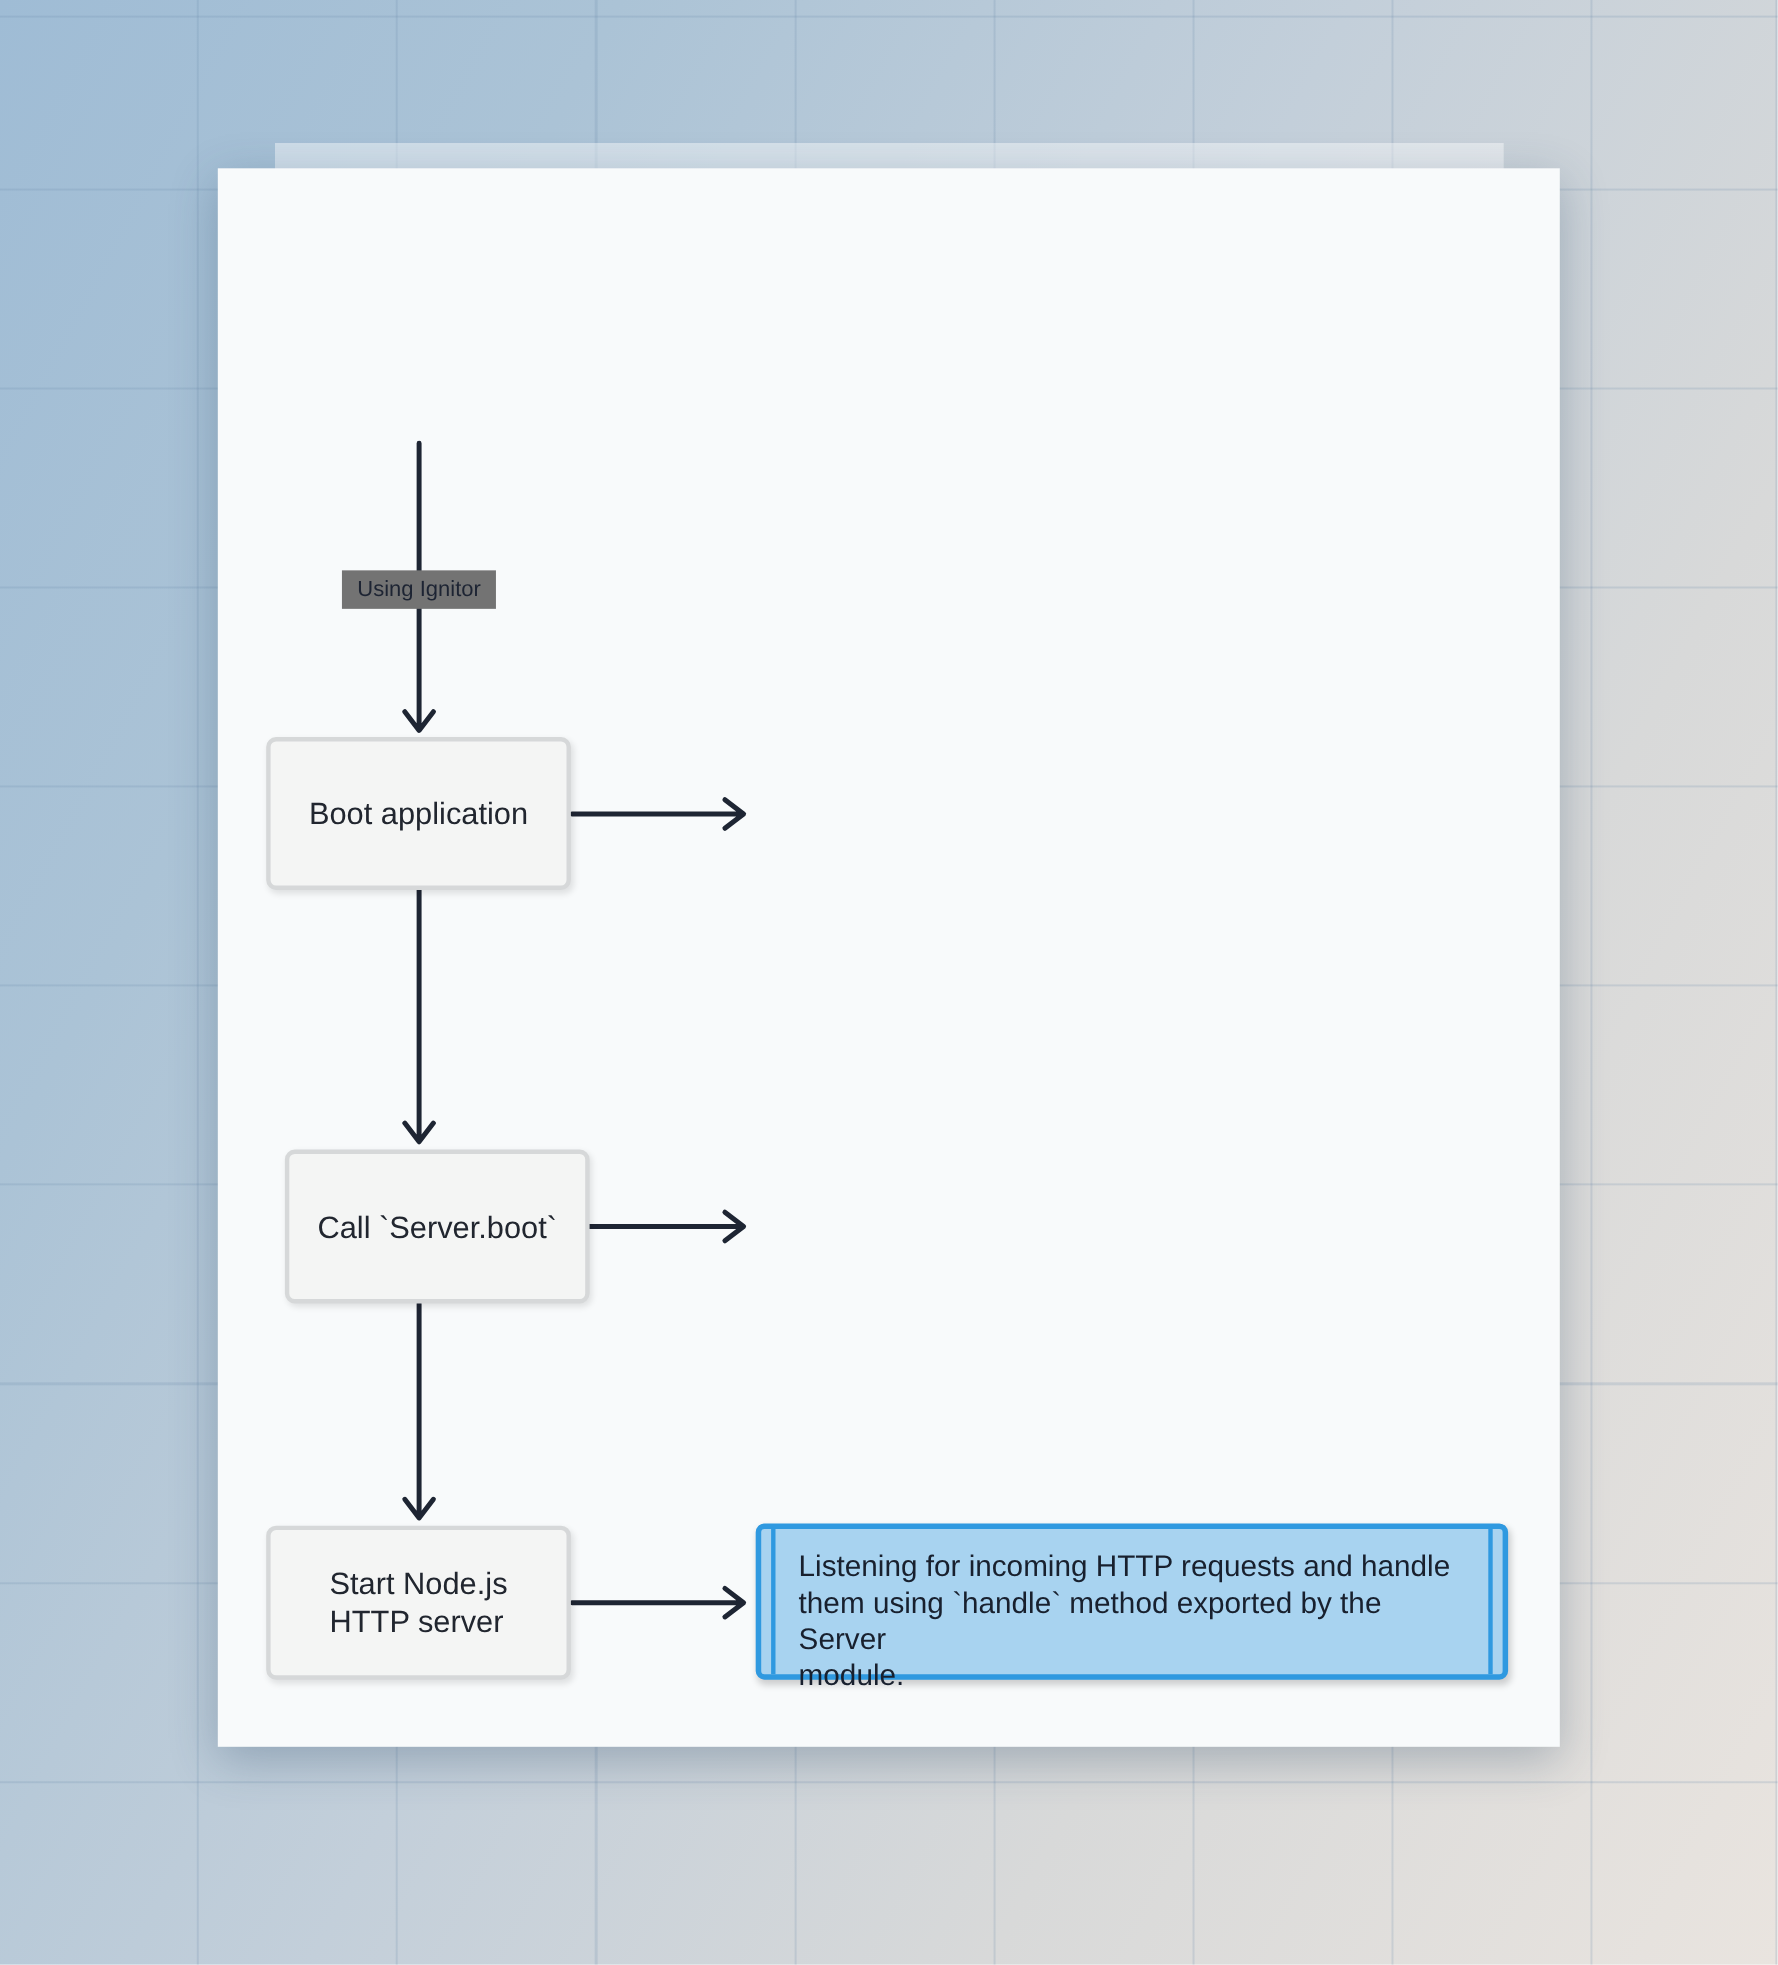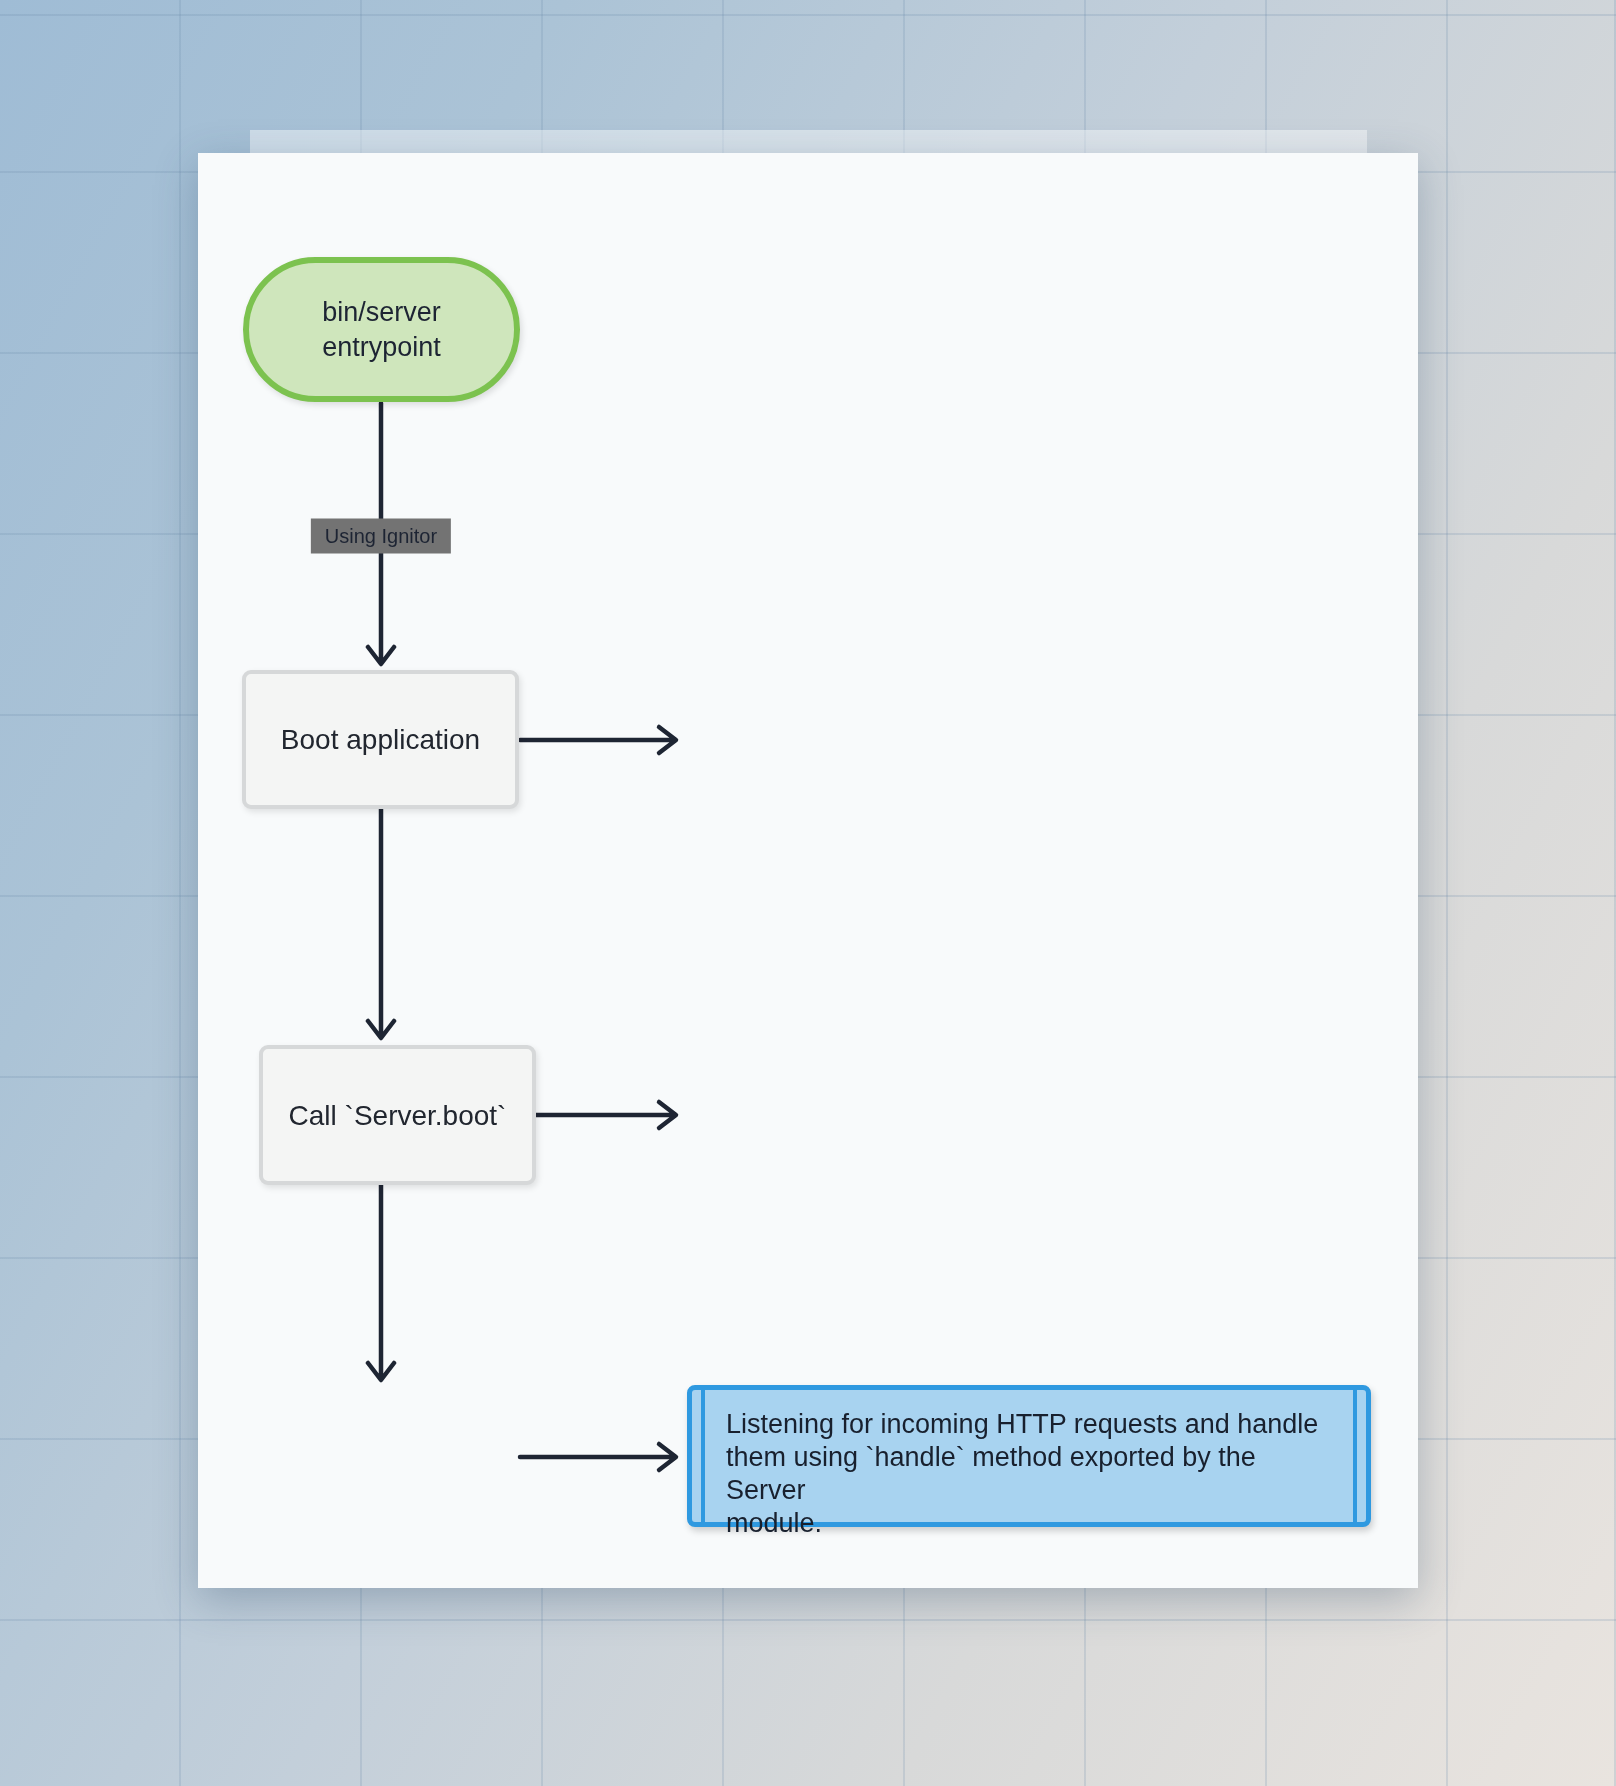--- a/index.html
+++ b/index.html
@@ -86,35 +86,35 @@
 
     <svg class="edges" width="1220" height="1435" viewBox="0 0 1220 1435">
       <path d="M183 250 V510 M170 494 L183 511 L196 494"></path>
       <path d="M322 587 H477 M461 574 L478 587 L461 600"></path>
       <path d="M183 656 V884 M170 868 L183 885 L196 868"></path>
       <path d="M322 962 H477 M461 949 L478 962 L461 975"></path>
       <path d="M183 1032 V1226 M170 1210 L183 1227 L196 1210"></path>
       <path d="M322 1304 H477 M461 1291 L478 1304 L461 1317"></path>
     </svg>
 
-    <div class="stadium">
-      <span>bin/server
-entrypoint</span>
-    </div>
 
     <div class="edge-label">Using Ignitor</div>
 
     <div class="step-box box-boot">
       <span>Boot application</span>
     </div>
 
     <div class="step-box box-call">
       <span>Call `Server.boot`</span>
     </div>
 
+    <div class="step-box box-start">
+      <span>Start Node.js
+HTTP server</span>
+    </div>
     <div class="note note-3">
       <div class="note-text">Listening for incoming HTTP requests and handle
 them using `handle` method exported by the Server
 module.</div>
     </div>
 
   </div>
 </div>
 
 </body></html>

